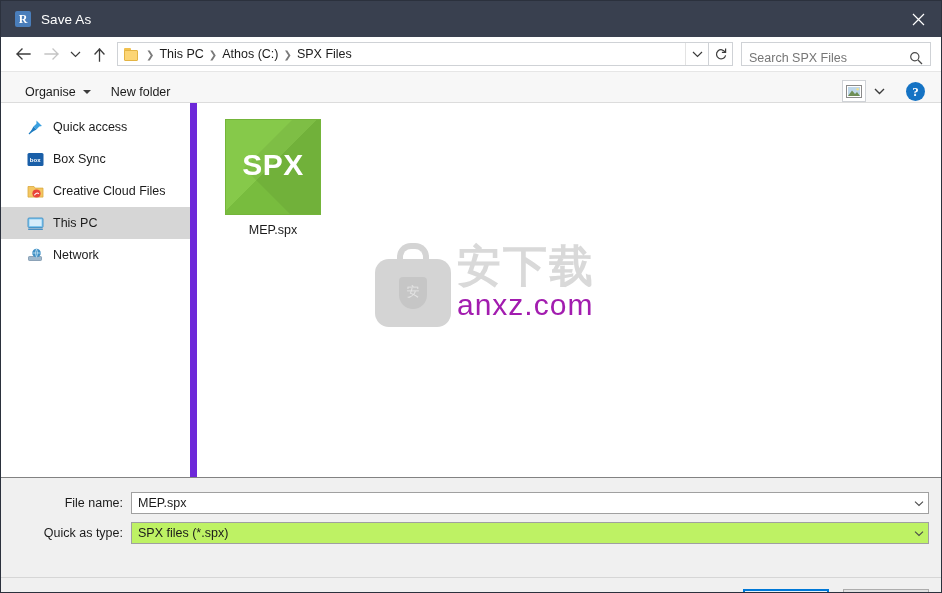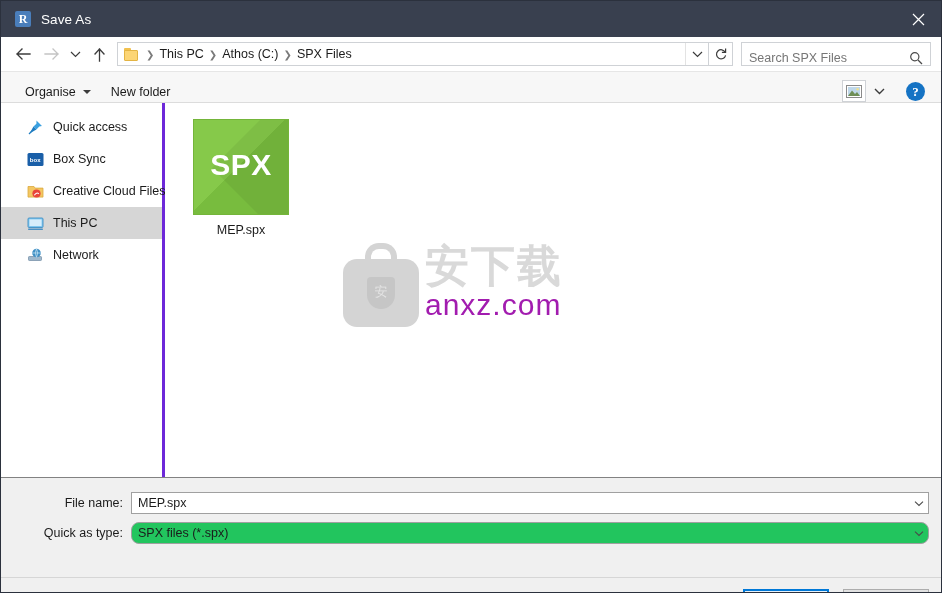--- a/index.html
+++ b/index.html
@@ -229,23 +229,23 @@
     font-family: "Liberation Serif", serif;
   }
 
   
   .body-area {
     display: flex;
     height: 374px;
     background: #ffffff;
   }
   .sidebar {
-    width: 164px;
-    background: #ffffff;
-    border-right: 3px solid #6d28d9;
+    width: 196px;
+    background: #ffffff;
+    border-right: 7px solid #6d28d9;
     padding-top: 8px;
     box-sizing: border-box;
     flex: none;
   }
   .side-item {
     height: 32px;
     display: flex;
     align-items: center;
     padding-left: 26px;
     gap: 9px;
@@ -389,21 +389,21 @@
   }
   .combo {
     flex: 1;
     height: 22px;
     border: 1px solid #a0a0a0;
     background: #ffffff;
     display: flex;
     align-items: center;
     box-sizing: border-box;
   }
-  .combo.readonly { background: #22c55e; border-color: #a0a0a0; border-radius: 8px; }
+  .combo.readonly { background: #bef264; border-color: #a0a0a0; }
   .combo .val {
     flex: 1;
     font-size: 12.5px;
     color: #1b1b1b;
     padding-left: 6px;
     white-space: nowrap;
     overflow: hidden;
   }
   .combo .cbtn {
     width: 18px; height: 20px;

